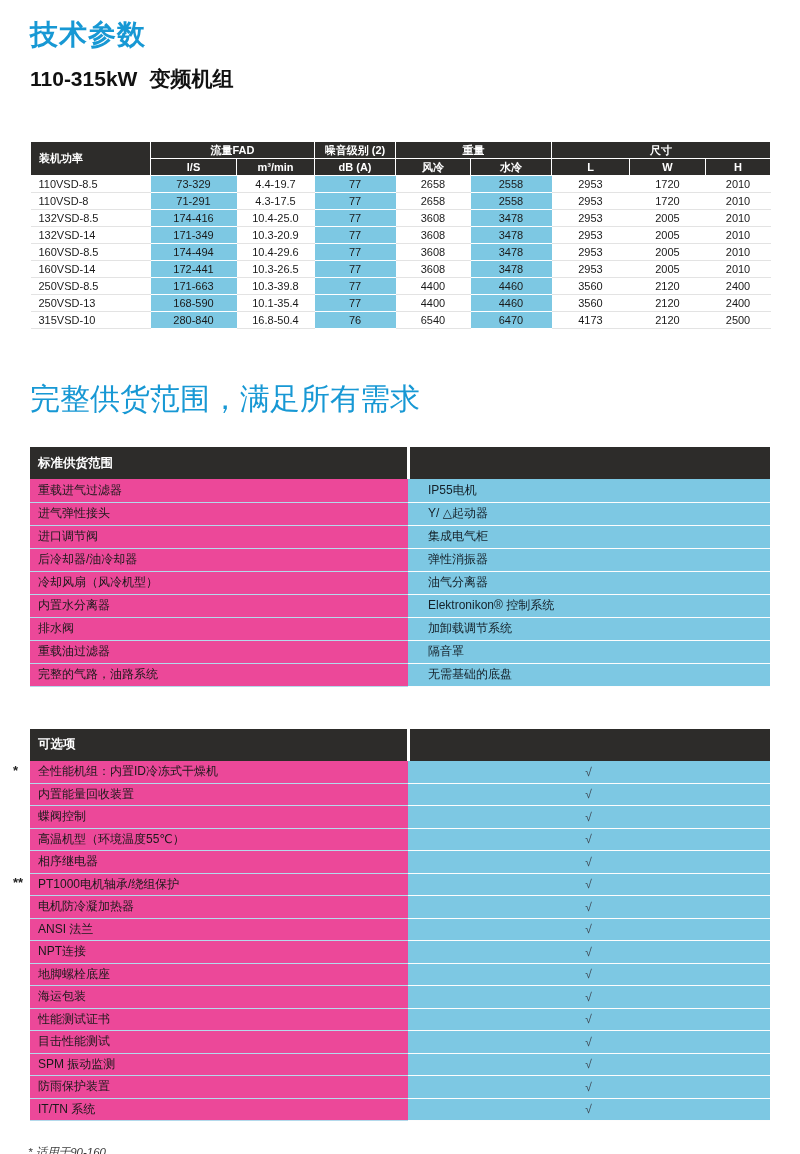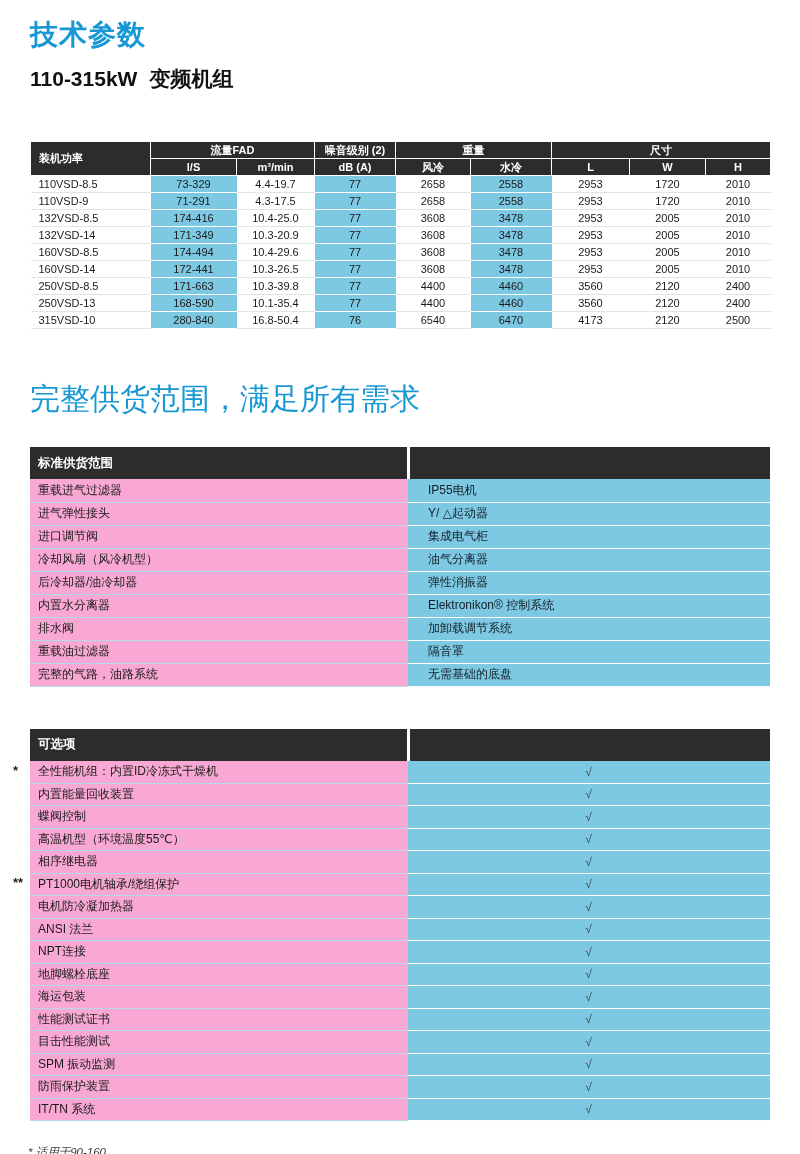--- a/index.html
+++ b/index.html
@@ -64,21 +64,21 @@
   .supply-th-left, .supply-th-right {
     background: var(--header-dark, #2d2c2a);
     height: 32px; padding: 0;
   }
   .supply-th-left {
     color: #fff; font-size: 12.5px; font-weight: bold;
     text-align: left; padding-left: 8px;
     border-right: 3px solid #fff;
   }
   td.label-cell {
-    background: #f9a8d4;
+    background: #ec4899;
     border-bottom: 1px solid #b4d9eb;
     padding-left: 8px; vertical-align: middle;
     position: relative;
     color: #1a1a1a;
   }
   td.value-cell {
     background: var(--cell-blue, #7dc8e3);
     border-bottom: 1px solid #fdfdfd;
     padding-left: 20px; vertical-align: middle;
     color: #142028;
@@ -145,21 +145,21 @@
           <td class="blue">73-329</td>
           <td>4.4-19.7</td>
           <td class="blue">77</td>
           <td>2658</td>
           <td class="blue">2558</td>
           <td>2953</td>
           <td>1720</td>
           <td>2010</td>
         </tr>
         <tr>
-          <td class="model">110VSD-9</td>
+          <td class="model">110VSD-8</td>
           <td class="blue">71-291</td>
           <td>4.3-17.5</td>
           <td class="blue">77</td>
           <td>2658</td>
           <td class="blue">2558</td>
           <td>2953</td>
           <td>1720</td>
           <td>2010</td>
         </tr>
         <tr>
@@ -262,26 +262,26 @@
         </tr>
         <tr>
           <td class="label-cell">进气弹性接头</td>
           <td class="value-cell">Y/ △起动器</td>
         </tr>
         <tr>
           <td class="label-cell">进口调节阀</td>
           <td class="value-cell">集成电气柜</td>
         </tr>
         <tr>
+          <td class="label-cell">后冷却器/油冷却器</td>
+          <td class="value-cell">弹性消振器</td>
+        </tr>
+        <tr>
           <td class="label-cell">冷却风扇（风冷机型）</td>
           <td class="value-cell">油气分离器</td>
-        </tr>
-        <tr>
-          <td class="label-cell">后冷却器/油冷却器</td>
-          <td class="value-cell">弹性消振器</td>
         </tr>
         <tr>
           <td class="label-cell">内置水分离器</td>
           <td class="value-cell">Elektronikon® 控制系统</td>
         </tr>
         <tr>
           <td class="label-cell">排水阀</td>
           <td class="value-cell">加卸载调节系统</td>
         </tr>
         <tr>

